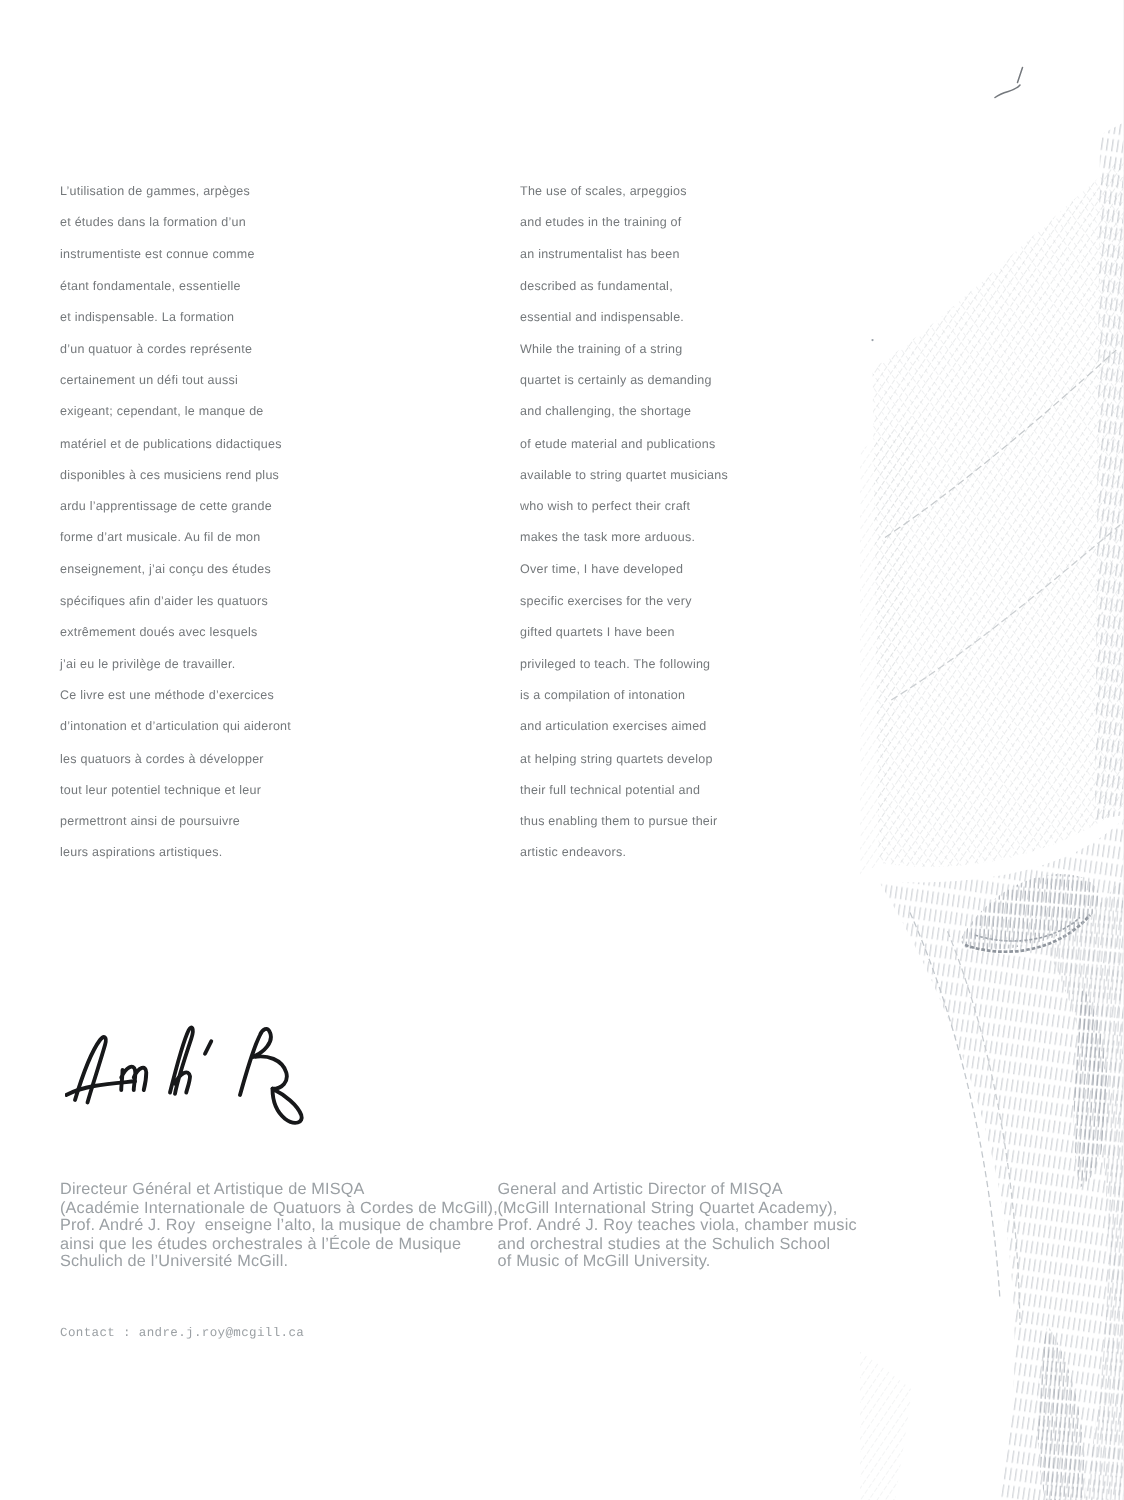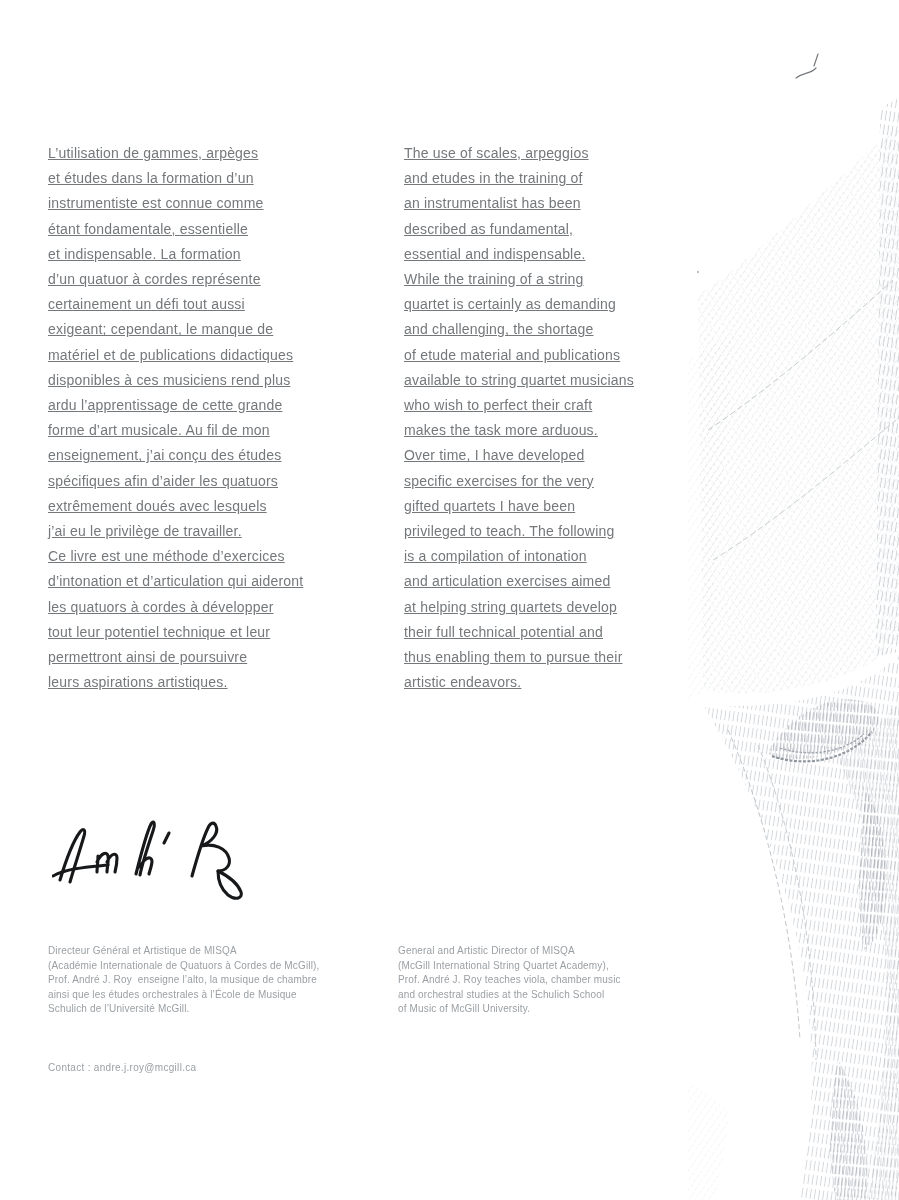--- a/index.html
+++ b/index.html
@@ -3,37 +3,37 @@
 <meta charset="utf-8">
 <style>
   html,body{margin:0;padding:0;background:#e8e8e8;}
   .page{
     position:relative;width:899px;height:1200px;margin:0 auto;
     background:#ffffff;overflow:hidden;
     font-family:"Liberation Sans","DejaVu Sans",sans-serif;
   }
   .maincol{
     position:absolute;top:141px;
-    font-size:14px;line-height:25.2px;letter-spacing:.2px;
-    font-weight:300;color:#74787b;white-space:pre;text-decoration:underline;
+    font-size:10px;line-height:25.2px;letter-spacing:.2px;
+    font-weight:300;color:#74787b;white-space:pre;
   }
   .col-fr{left:48px;width:335px;}
-  .col-en{left:404px;width:295px;}
+  .col-en{left:416px;width:295px;}
   .signature{position:absolute;left:52px;top:818px;width:215px;height:88px;}
   .bio{
     position:absolute;top:915px;
-    font-size:10px;line-height:14.5px;letter-spacing:.15px;
+    font-size:13px;line-height:14.5px;letter-spacing:.15px;
     color:#9ba0a4;white-space:pre;
   }
   .bio-fr{left:48px;width:320px;}
   .bio-en{left:398px;width:300px;}
   .bio p{margin:0 0 9px 0;}
   .contact{
     position:absolute;left:48px;top:1062px;
-    font-size:10px;letter-spacing:.3px;color:#9ba0a4;white-space:pre;
+    font-size:10px;letter-spacing:.3px;color:#9ba0a4;white-space:pre;font-family:Liberation Mono, monospace;
   }
   .artwork{position:absolute;top:0;left:688px;width:211px;height:1200px;}
 </style>
 </head>
 <body>
 
 <div class="page">
 
   <svg class="artwork" viewBox="0 0 211 1200" xmlns="http://www.w3.org/2000/svg" aria-hidden="true">
     <defs>

